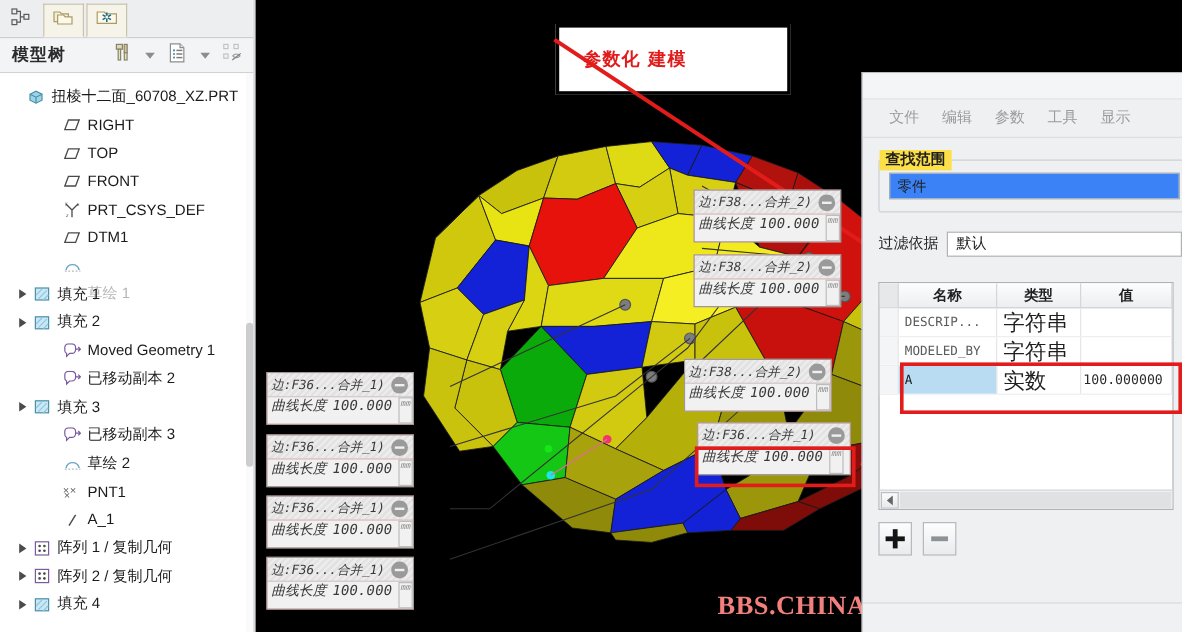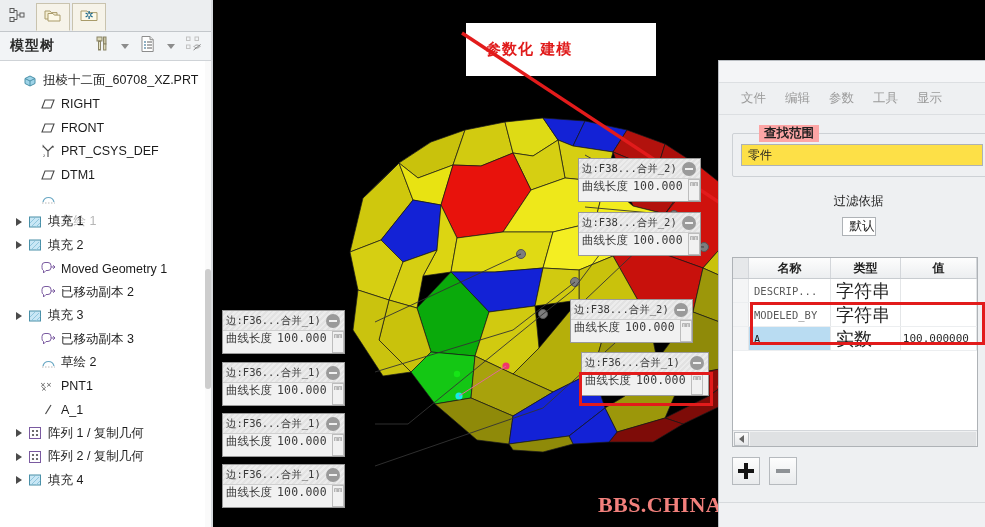--- a/index.html
+++ b/index.html
@@ -52,21 +52,21 @@
     height:23.5px; display:flex; align-items:center;
     font-size:12.5px; color:#1b1b1b; white-space:nowrap;
   }
   .tw { width:13px; display:flex; align-items:center; justify-content:center; flex:0 0 13px;}
   .tw .tri { width:0;height:0;border-top:4.5px solid transparent;border-bottom:4.5px solid transparent;border-left:6px solid #4b4b4b;}
   .ticon { width:20px; flex:0 0 20px; display:flex; align-items:center; justify-content:center;}
   .tlabel { padding-left:3px; }
   .tree-row.dim .tlabel { color:#b6b6b6;margin-top:46px; }
   .tree-row.l0 { padding-left:7px; }
   .tree-row.l1 { padding-left:12px; }
-  .tree-row.l1ind { padding-left:25px; }
+  .tree-row.l1ind { padding-left:37px; }
 
   #tree-vscroll {
     position:absolute; left:205px; top:61px; width:6px; height:466px;
     background:#fafafa;
   }
   #tree-vscroll .thumb {
     position:absolute; left:0; top:208px; width:6px; height:120px;
     background:#cdcdcd; border-radius:3px;
   }
   #panel-divider { position:absolute; left:211px; top:0; width:2px; height:527px; background:#d7dade; }
@@ -95,20 +95,21 @@
     position:absolute; left:385px; top:492px;
     font-family:"Liberation Serif","DejaVu Serif",serif;
     font-size:22px; font-weight:bold; color:#f2807c; letter-spacing:0.4px;
   }
 
   
   .callout {
     position:absolute; width:123px;
     border:1px solid #9a9a9a; background:#fca5a5;
     font-family:"DejaVu Sans Mono","Liberation Mono",monospace;
+    font-style:italic;
   }
   .callout .row1 {
     height:20px; display:flex; align-items:center;
     background:
       repeating-linear-gradient(135deg,#ececec 0 2px,#e2e2e2 2px 4px);
     border-bottom:1px solid #cfcfcf;
     padding-left:3px; font-size:10.5px; color:#3a3a3a; white-space:nowrap;
   }
   .callout .row1 .nm { flex:1; overflow:hidden; }
   .callout .minus {
@@ -138,29 +139,29 @@
     height:32px; display:flex; align-items:center; gap:19px; padding-left:22px;
     border-bottom:1px solid #dcdfe2; background:#eef0f2;
   }
   #dlg-menu span { font-size:12.5px; color:#9b9b9b; }
   #dlg-body { padding:10px 0 0 13px; }
   .fieldset {
     position:relative; margin-right:0; border:1px solid #cdd1d5; border-radius:2px;
     padding:10px 8px 10px 8px; margin-top:8px; background:#eef0f2; width:260px;
   }
   .fieldset > legend {
-    position:absolute; top:-9px; left:26px; background:#fca5a5; padding:0 5px;
+    position:absolute; top:-9px; left:0; background:#fde047; padding:0 5px;
     font-size:12.5px; font-weight:bold; color:#1f1f1f;
   }
   .combo {
-    height:22px; background:#fde047; border:1px solid #aeb2b6;
+    height:22px; background:#3b82f6; border:1px solid #aeb2b6;
     display:flex; align-items:center; padding-left:6px;
     font-size:12px; color:#1f1f1f; width:100%;
   }
-  #filter-row { display:flex; align-items:center; gap:7px; margin-top:16px;flex-direction:column; }
+  #filter-row { display:flex; align-items:center; gap:7px; margin-top:16px; }
   #filter-row .flbl { font-size:12.5px; color:#1f1f1f; }
   #filter-combo {
     height:21px; flex:1; background:#fff; border:1px solid #aeb2b6;
     display:flex; align-items:center; padding-left:7px; font-size:12.5px; color:#1f1f1f;
   }
   #param-table {
     margin-top:21px; width:246px; height:190px; background:#fff;
     border:1px solid #aeb2b6; overflow:hidden; position:relative;
   }
   .ptab-head { display:flex; height:21px; background:linear-gradient(#fdfdfd,#eceef0); border-bottom:1px solid #c8ccd0; }
@@ -292,20 +293,29 @@
         <span class="tlabel">扭棱十二面_60708_XZ.PRT</span>
       </div>
       <div class="tree-row l1ind">
         <span class="tw"></span>
         <span class="ticon">
           <svg width="14" height="12" viewBox="0 0 14 12">
             <path d="M4 2h9l-3 8H1z" fill="none" stroke="#4a4a4a" stroke-width="1.1"></path>
           </svg>
         </span>
         <span class="tlabel">RIGHT</span>
+      </div>
+      <div class="tree-row l1ind">
+        <span class="tw"></span>
+        <span class="ticon">
+          <svg width="14" height="12" viewBox="0 0 14 12">
+            <path d="M4 2h9l-3 8H1z" fill="none" stroke="#4a4a4a" stroke-width="1.1"></path>
+          </svg>
+        </span>
+        <span class="tlabel">TOP</span>
       </div>
       <div class="tree-row l1ind">
         <span class="tw"></span>
         <span class="ticon">
           <svg width="14" height="12" viewBox="0 0 14 12">
             <path d="M4 2h9l-3 8H1z" fill="none" stroke="#4a4a4a" stroke-width="1.1"></path>
           </svg>
         </span>
         <span class="tlabel">FRONT</span>
       </div>

